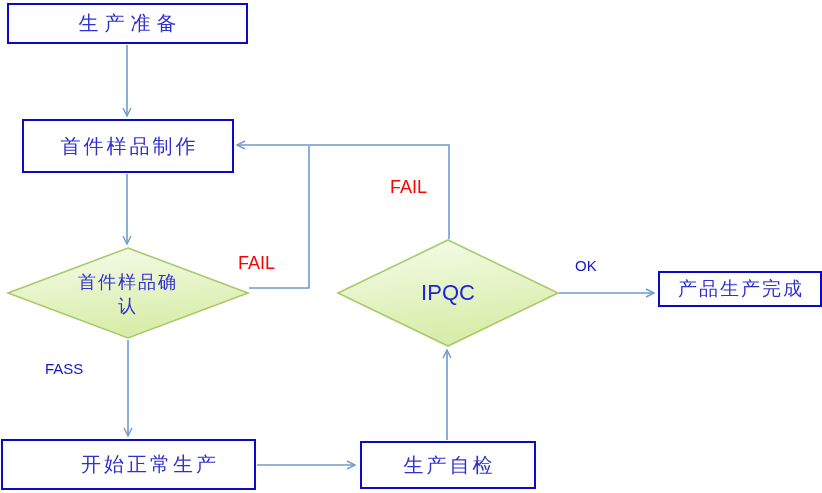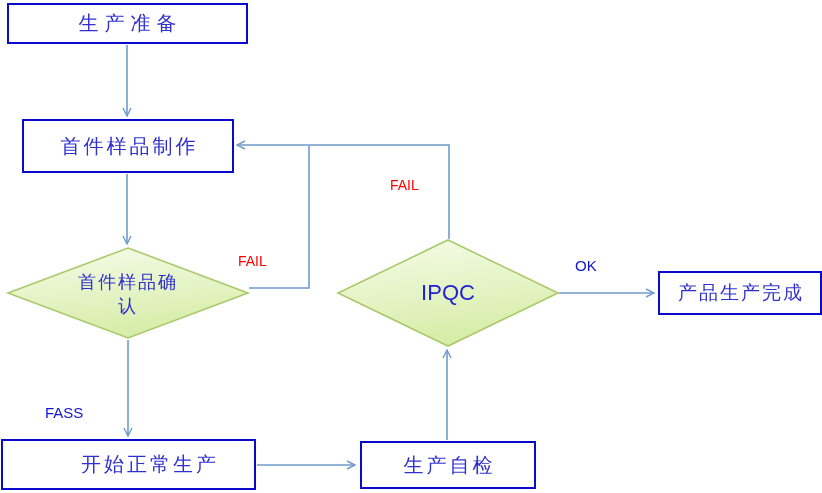--- a/index.html
+++ b/index.html
@@ -21,21 +21,21 @@
     font-family:"DejaVu Serif","Liberation Serif",serif;
     font-size:20px;
     letter-spacing:3px;
     text-indent:3px;
     white-space:nowrap;
   }
   #node-prep{left:7px;top:3px;width:241px;height:41px;letter-spacing:6px;text-indent:6px;}
   #node-first-sample{left:22px;top:119px;width:212px;height:54px;}
   #node-normal-production{left:1px;top:439px;width:255px;height:51px;padding-left:40px;}
   #node-self-check{left:360px;top:441px;width:176px;height:48px;}
-  #node-complete{left:658px;top:271px;width:164px;height:44px;font-size:19px;letter-spacing:2px;text-indent:2px;}
+  #node-complete{left:658px;top:271px;width:164px;height:36px;font-size:19px;letter-spacing:2px;text-indent:2px;}
   .diamond-label{
     position:absolute;
     display:flex;align-items:center;justify-content:center;
     text-align:center;
     color:#3030cf;
     pointer-events:none;
   }
   #label-first-confirm{
     left:8px;top:248px;width:240px;height:92px;
     font-family:"DejaVu Serif","Liberation Serif",serif;
@@ -45,25 +45,25 @@
   #label-ipqc{
     left:338px;top:240px;width:220px;height:106px;
     font-family:"Liberation Sans",sans-serif;
     font-size:22px;color:#2121d6;
   }
   .edge-label{
     position:absolute;
     font-family:"Liberation Sans",sans-serif;
     white-space:nowrap;
   }
-  .edge-label.fail{color:#ff0000;font-size:14px;}
+  .edge-label.fail{color:#ff0000;font-size:18px;}
   .edge-label.pass{color:#1313d2;font-size:15px;}
   #edge-label-fail-first{left:238px;top:253px;}
   #edge-label-fail-ipqc{left:390px;top:177px;}
-  #edge-label-fass{left:45px;top:360px;margin-top:44px;}
+  #edge-label-fass{left:45px;top:360px;}
   #edge-label-ok{left:575px;top:257px;}
 </style>
 </head>
 <body>
 
 <div id="canvas">
 
   <svg id="connector-layer" viewBox="0 0 822 493" xmlns="http://www.w3.org/2000/svg">
     <defs>
       <linearGradient id="diamondGrad" x1="0" y1="0" x2="0.25" y2="1">

